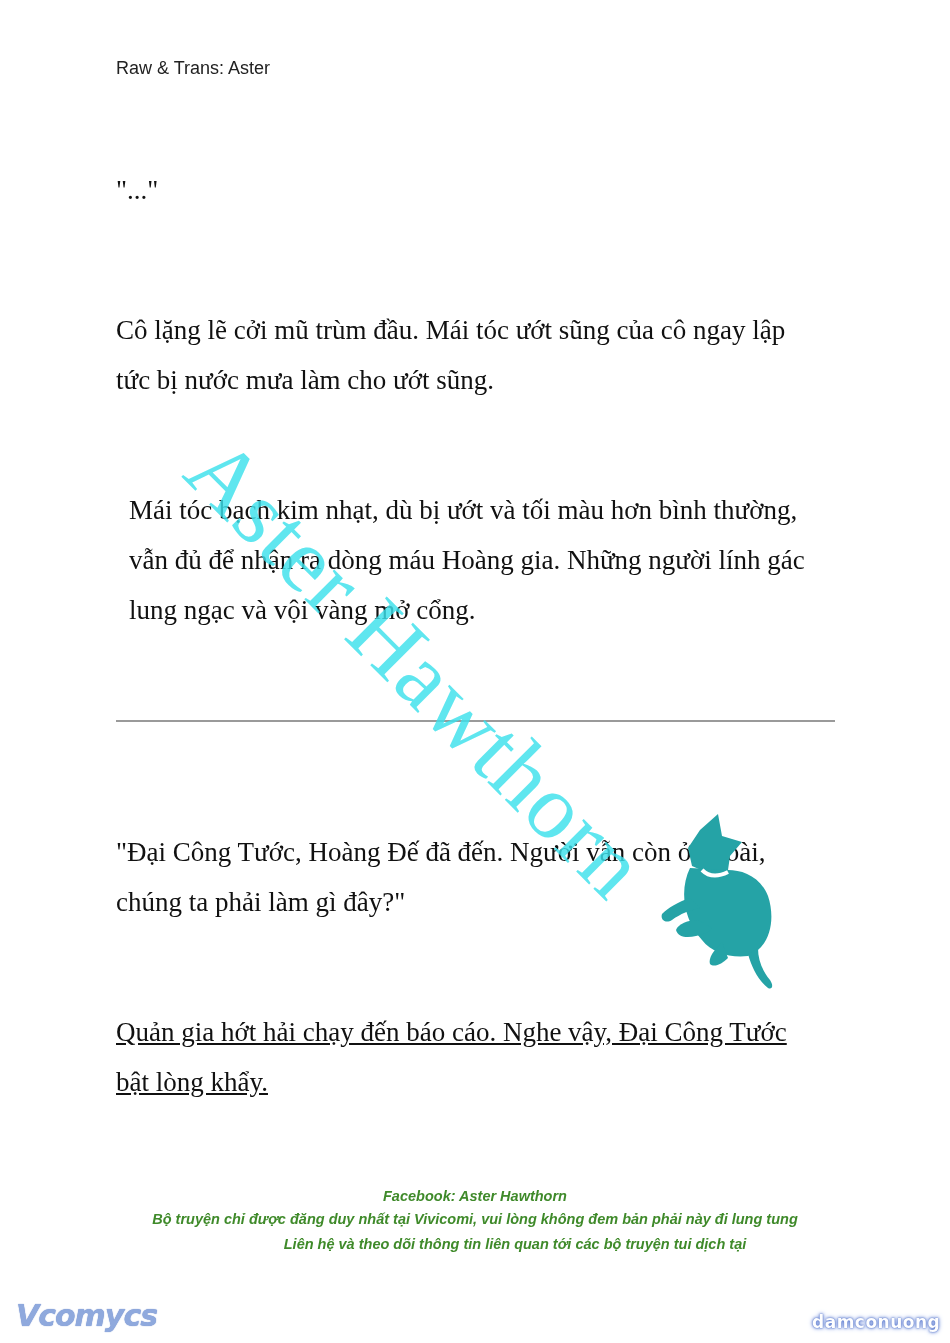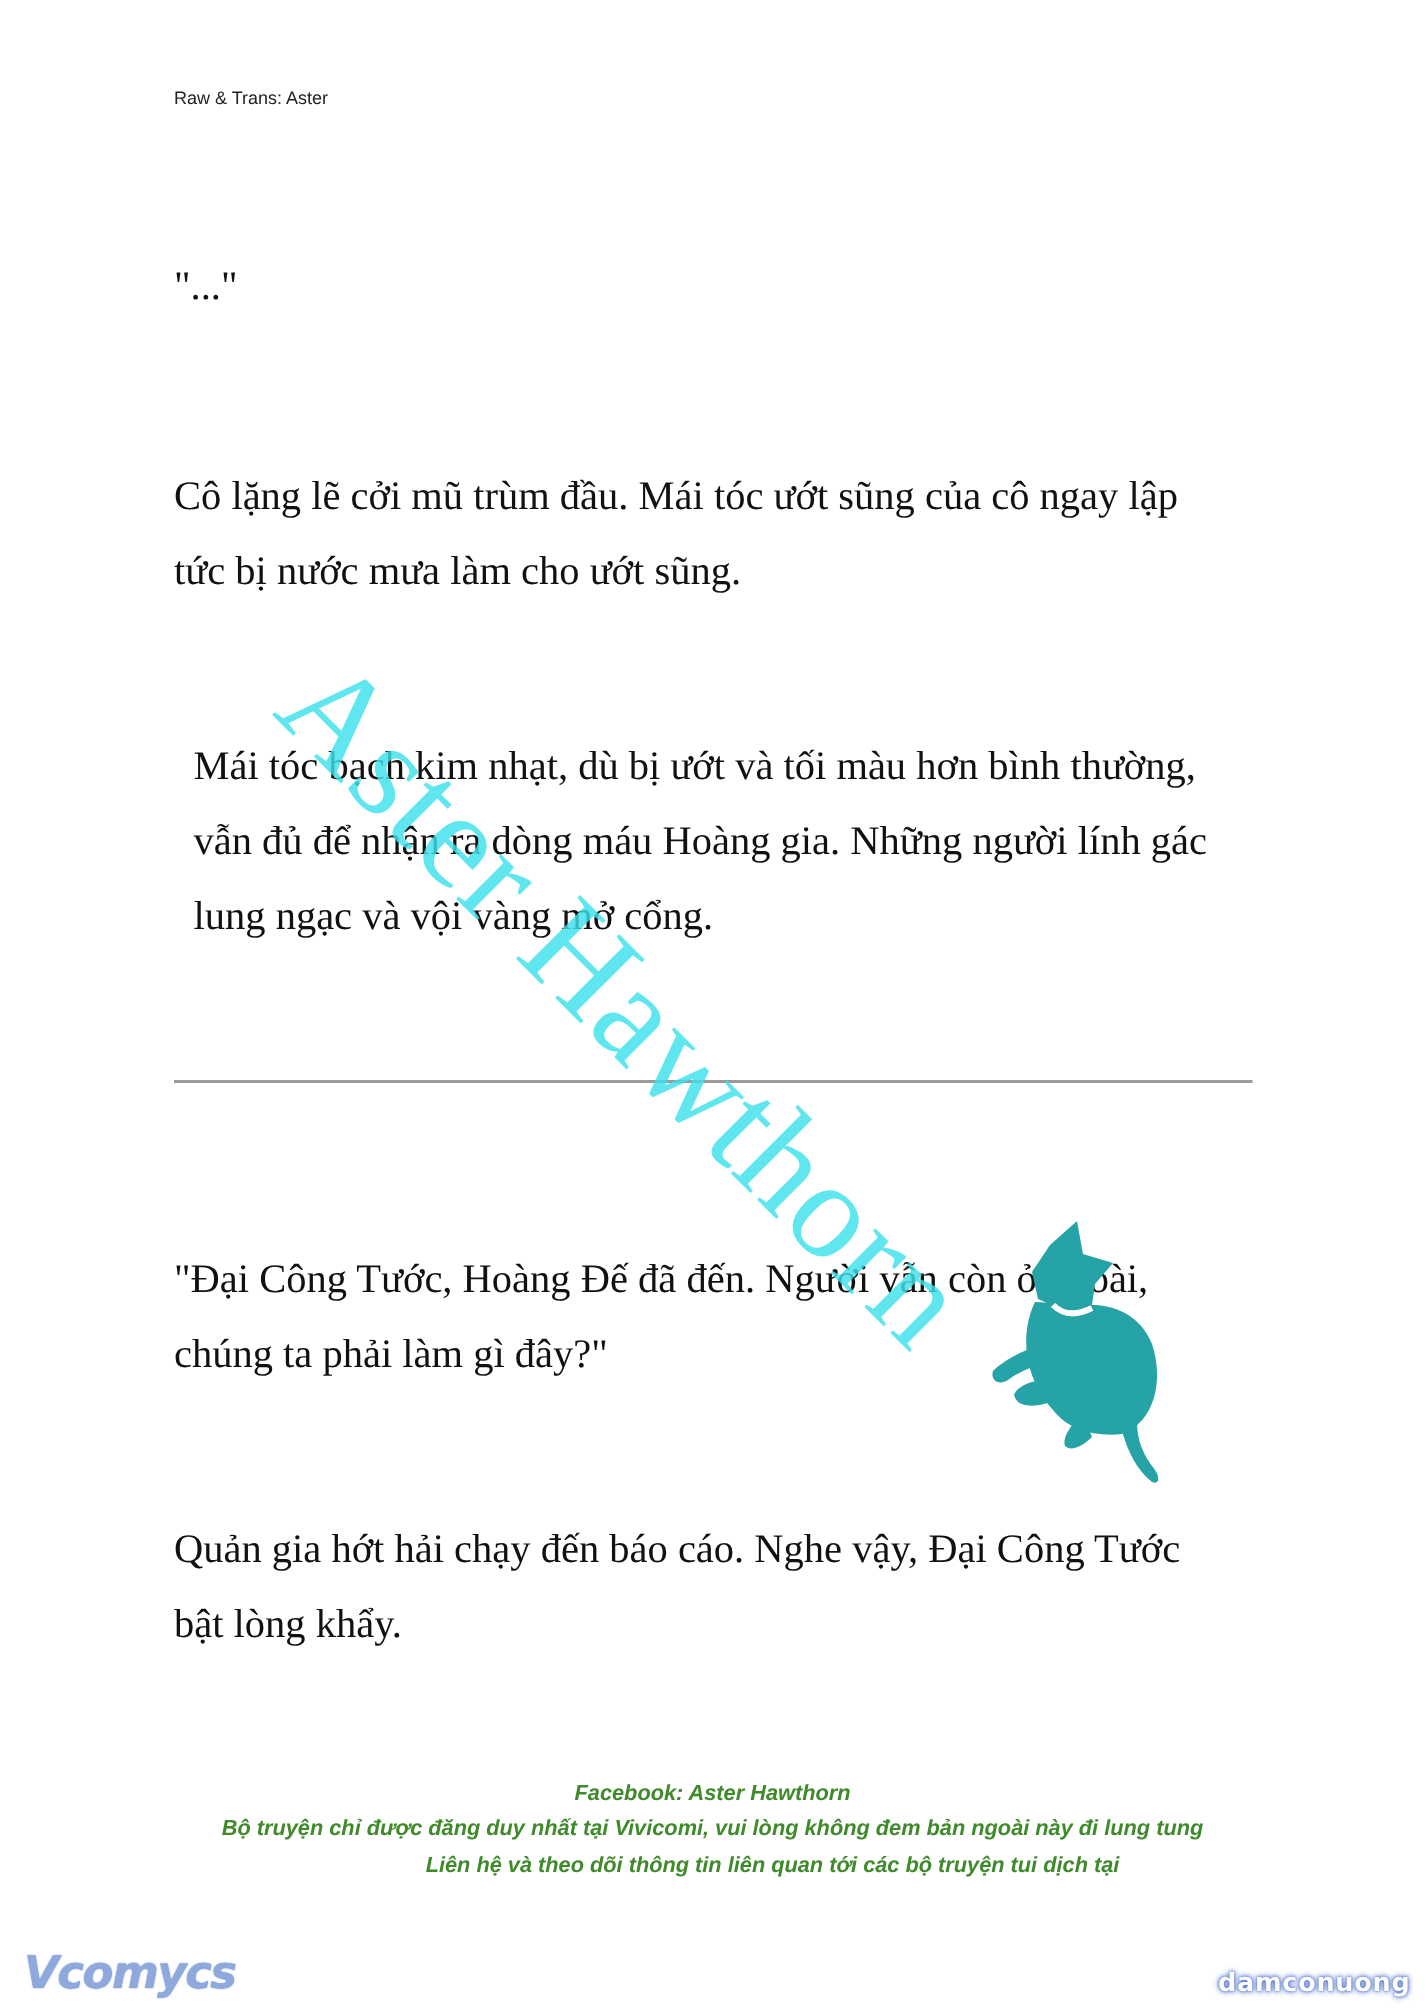--- a/index.html
+++ b/index.html
@@ -13,21 +13,21 @@
       position: relative;
       overflow: hidden;
       font-family: "Liberation Serif", serif;
       color: #111111;
     }
     .header {
       position: absolute;
       left: 116px;
       top: 58px;
       font-family: "Liberation Sans", sans-serif;
-      font-size: 12px;
+      font-size: 18px;
       color: #222222;
     }
     .para {
       position: absolute;
       left: 116px;
       width: 730px;
       font-size: 27px;
       line-height: 50px;
       margin: 0;
       color: #111111;
@@ -119,21 +119,21 @@
   <span>lung ngạc và vội vàng mở cổng.</span>
 </p>
 
 <div class="divider"></div>
 
 <p class="para" style="top:827px;">
   <span>"Đại Công Tước, Hoàng Đế đã đến. Người vẫn còn ở ngoài,</span><br>
   <span>chúng ta phải làm gì đây?"</span>
 </p>
 
-<p class="para" style="top:1007px;">
+<p class="para" style="top:1007px;text-decoration:underline;">
   <span>Quản gia hớt hải chạy đến báo cáo. Nghe vậy, Đại Công Tước</span><br>
   <span>bật lòng khẩy.</span>
 </p>
 
 <div class="watermark">Aster Hawthorn</div>
 
 <svg class="cat" viewBox="0 0 130 185">
   <g fill="#25a3a6">
 
     <path d="M50 22 L68 6 L72 28 L92 34 L80 48 L78 62 L60 66 L42 58 L38 40 Z"></path>
@@ -144,18 +144,18 @@
 
     <path d="M48 112 C38 112 28 116 26 122 C28 130 38 130 46 128 C54 126 60 124 62 120 Z"></path>
 
     <path d="M72 134 C64 142 58 150 60 156 C64 160 72 156 78 150 Z"></path>
 
     <path d="M98 146 C102 160 108 172 118 180 C122 182 124 178 120 172 C112 162 108 152 108 140 Z"></path>
   </g>
   <path d="M52 62 Q62 72 78 64" stroke="#ffffff" stroke-width="4" fill="none"></path>
 </svg>
 
-<div class="footer-note" style="top:1207px;">Bộ truyện chỉ được đăng duy nhất tại Vivicomi, vui lòng không đem bản ngoài này đi lung tung</div>
+<div class="footer-note" style="top:1207px;">Bộ truyện chỉ được đăng duy nhất tại Vivicomi, vui lòng không đem bản phải này đi lung tung</div>
 <div class="footer-note" style="top:1232px;padding-left:40px;">Liên hệ và theo dõi thông tin liên quan tới các bộ truyện tui dịch tại</div>
 <div class="footer-note" style="top:1184px;">Facebook: Aster Hawthorn</div>
 
 <div class="logo-vcomycs">Vcomycs</div>
 <div class="logo-damconuong">damconuong</div>
 
 </body></html>

